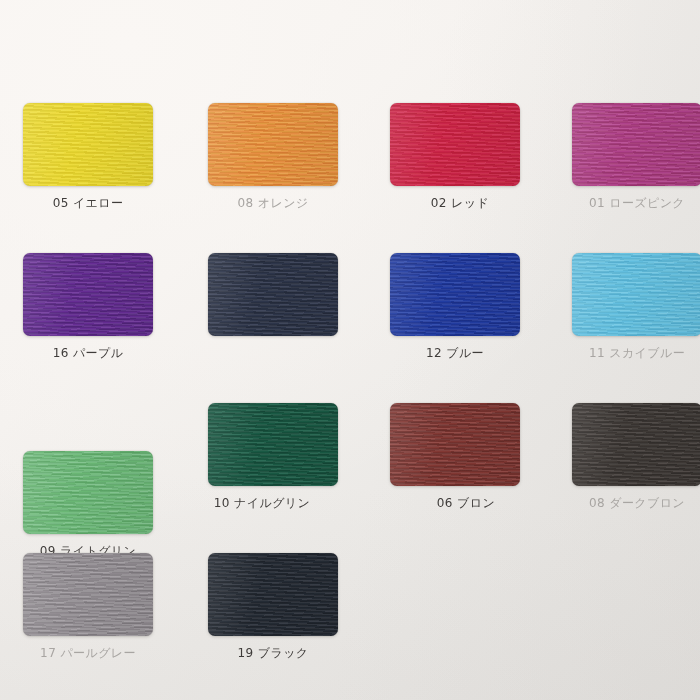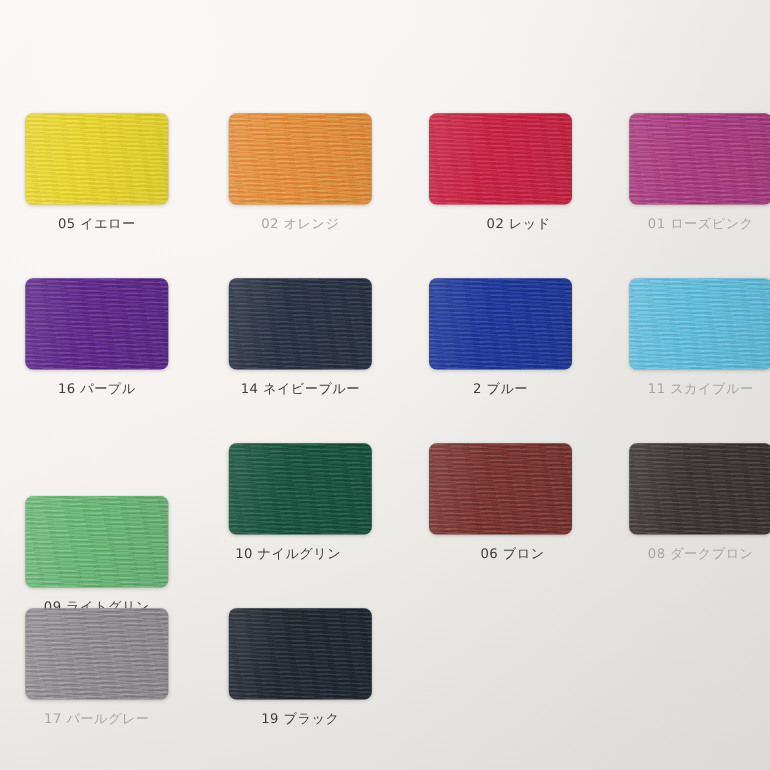--- a/index.html
+++ b/index.html
@@ -115,23 +115,23 @@
           <div class="sheen"></div>
         </div>
         <div class="swatch-label dark" style="top: 92px;">05 イエロー</div>
       </div>
       <div class="swatch-cell" style="left: 208px; top: 103px; width: 130px; height: 112px;">
         <div class="swatch" style="width: 130px; height: 83px; background: rgb(232, 145, 60);">
           <div class="weave2"></div>
           <div class="weave"></div>
           <div class="sheen"></div>
         </div>
-        <div class="swatch-label light" style="top: 92px;">02 オレンジ</div>
-      </div>
-      <div class="swatch-cell" style="left: 390px; top: 103px; width: 140px; height: 112px; padding-left: 23px;">
+        <div class="swatch-label light" style="top: 92px;">08 オレンジ</div>
+      </div>
+      <div class="swatch-cell" style="left: 390px; top: 103px; width: 140px; height: 112px;">
         <div class="swatch" style="width: 130px; height: 83px; background: rgb(204, 34, 68);">
           <div class="weave2"></div>
           <div class="weave"></div>
           <div class="sheen"></div>
         </div>
         <div class="swatch-label dark" style="top: 92px;">02 レッド</div>
       </div>
       <div class="swatch-cell" style="left: 572px; top: 103px; width: 130px; height: 112px;">
         <div class="swatch" style="width: 130px; height: 83px; background: rgb(171, 60, 129);">
           <div class="weave2"></div>
@@ -147,29 +147,28 @@
           <div class="sheen"></div>
         </div>
         <div class="swatch-label dark" style="top: 92px;">16 パープル</div>
       </div>
       <div class="swatch-cell" style="left: 208px; top: 253px; width: 130px; height: 112px;">
         <div class="swatch" style="width: 130px; height: 83px; background: rgb(42, 50, 69);">
           <div class="weave2"></div>
           <div class="weave"></div>
           <div class="sheen"></div>
         </div>
-        <div class="swatch-label dark" style="top: 92px;">14 ネイビーブルー</div>
       </div>
       <div class="swatch-cell" style="left: 390px; top: 253px; width: 130px; height: 112px;">
         <div class="swatch" style="width: 130px; height: 83px; background: rgb(31, 56, 156);">
           <div class="weave2"></div>
           <div class="weave"></div>
           <div class="sheen"></div>
         </div>
-        <div class="swatch-label dark" style="top: 92px;">2 ブルー</div>
+        <div class="swatch-label dark" style="top: 92px;">12 ブルー</div>
       </div>
       <div class="swatch-cell" style="left: 572px; top: 253px; width: 130px; height: 112px;">
         <div class="swatch" style="width: 130px; height: 83px; background: rgb(98, 192, 224);">
           <div class="weave2"></div>
           <div class="weave"></div>
           <div class="sheen"></div>
         </div>
         <div class="swatch-label light" style="top: 92px;">11 スカイブルー</div>
       </div>
       <div class="swatch-cell" style="left: 23px; top: 403px; width: 130px; height: 112px; margin-top: 48px;">

